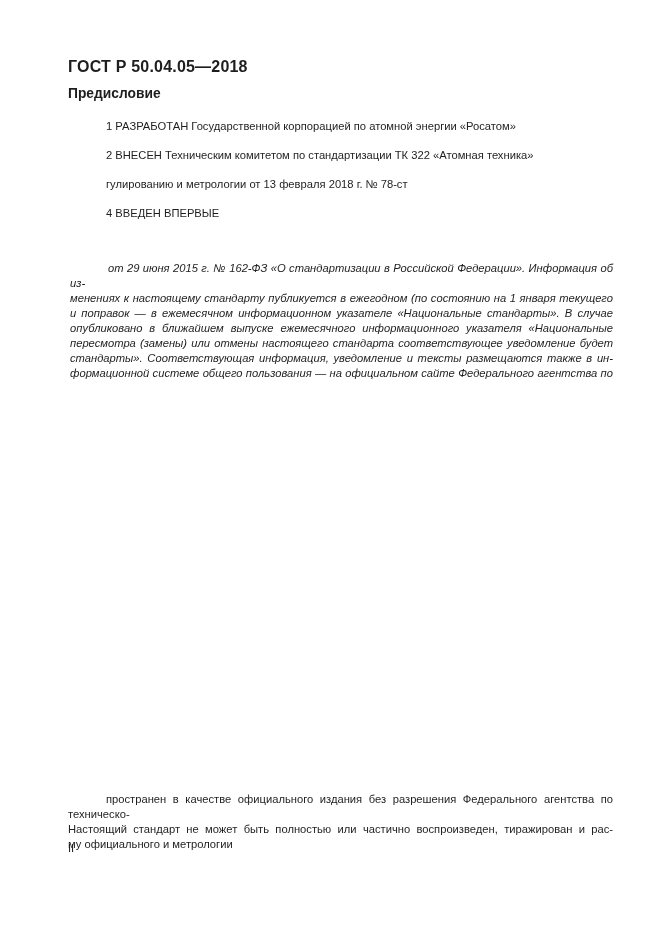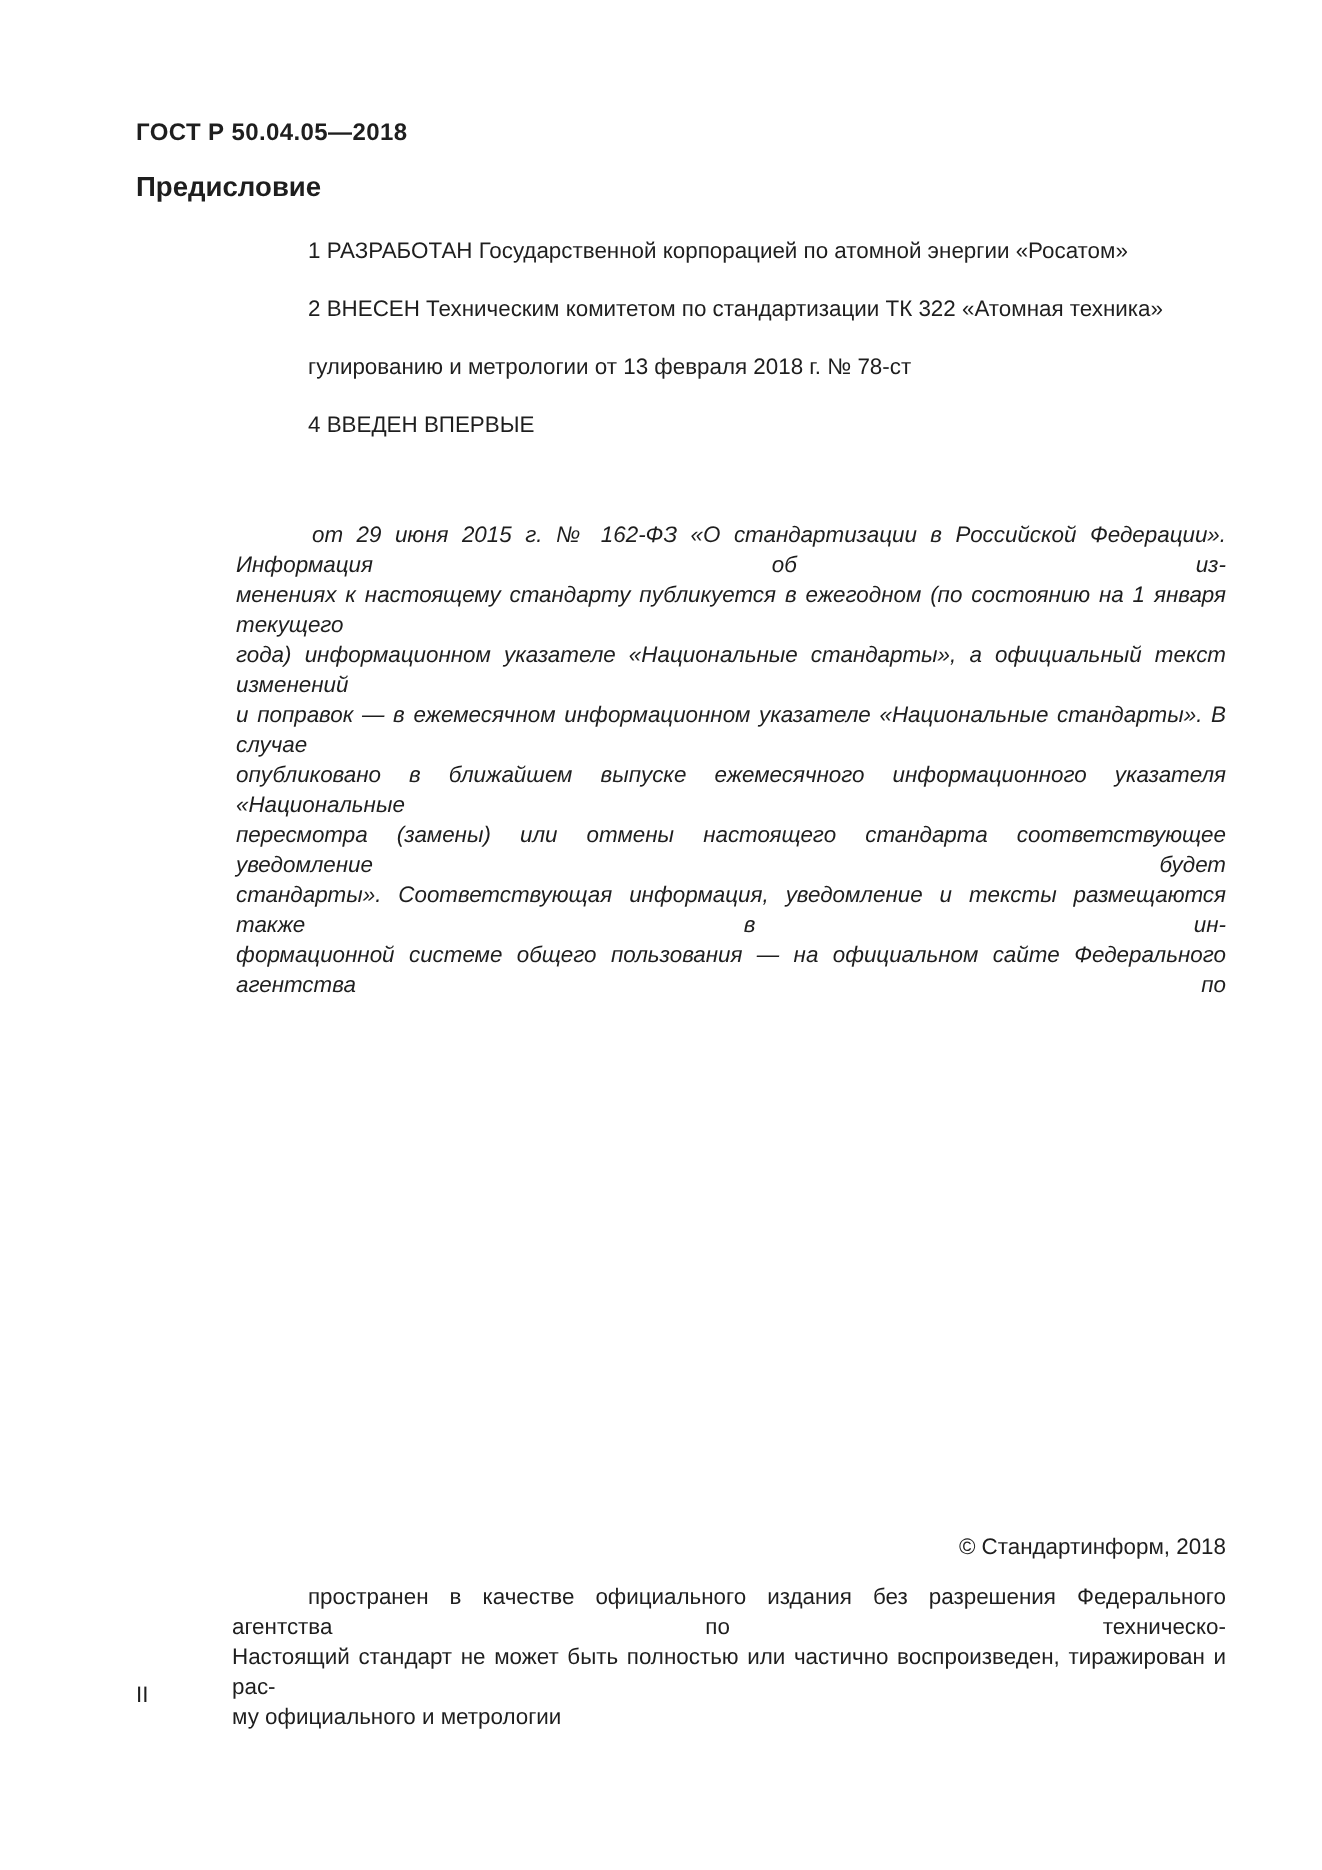--- a/index.html
+++ b/index.html
@@ -16,21 +16,21 @@
     color: #1e1e1e;
     font-size: 11.2px;
     line-height: 15px;
     overflow: hidden;
   }
   .doc-code {
     position: absolute;
     left: 68px;
     top: 59px;
     font-weight: 700;
-    font-size: 12px;
+    font-size: 16px;
     letter-spacing: 0.2px;
   }
   .preface-title {
     position: absolute;
     left: 68px;
     top: 86px;
     width: 545px;
     text-align: left;
     font-weight: 700;
     font-size: 13.8px;
@@ -38,21 +38,20 @@
   .preface-items {
     position: absolute;
     left: 68px;
     top: 119px;
     width: 545px;
   }
   .para { margin: 0 0 14px 0; }
   .para .ln {
     text-align: justify;
     text-align-last: justify;
-    margin-left: 48px;
   }
   .para .ln.last { text-align-last: left; }
   .para .ln:first-child { text-indent: 38px; }
   .legal-notice {
     position: absolute;
     left: 70px;
     top: 261px;
     width: 543px;
     font-style: italic;
   }
@@ -98,30 +97,28 @@
       </div>
     <div class="para">
         <div class="ln last">4  ВВЕДЕН ВПЕРВЫЕ</div>
       </div>
   </div>
 
   <div class="legal-notice">
     <div class="para">
         <div class="ln">от 29 июня 2015 г. № 162-ФЗ «О стандартизации в Российской Федерации». Информация об из-</div>
         <div class="ln">менениях к настоящему стандарту публикуется в ежегодном (по состоянию на 1 января текущего</div>
-        <div class="ln">года) информационном указателе «Национальные стандарты», а официальный текст изменений</div>
         <div class="ln">и поправок — в ежемесячном информационном указателе «Национальные стандарты». В случае</div>
         <div class="ln">опубликовано в ближайшем выпуске ежемесячного информационного указателя «Национальные</div>
         <div class="ln">пересмотра (замены) или отмены настоящего стандарта соответствующее уведомление будет</div>
         <div class="ln">стандарты». Соответствующая информация, уведомление и тексты размещаются также в ин-</div>
         <div class="ln">формационной системе общего пользования — на официальном сайте Федерального агентства по</div>
       </div>
   </div>
 
-  <div class="copyright-line">© Стандартинформ, 2018</div>
 
   <div class="restriction">
     <div class="para">
         <div class="ln">пространен в качестве официального издания без разрешения Федерального агентства по техническо-</div>
         <div class="ln">Настоящий стандарт не может быть полностью или частично воспроизведен, тиражирован и рас-</div>
         <div class="ln last">му официального и метрологии</div>
       </div>
   </div>
 
   <div class="page-number">II</div>

